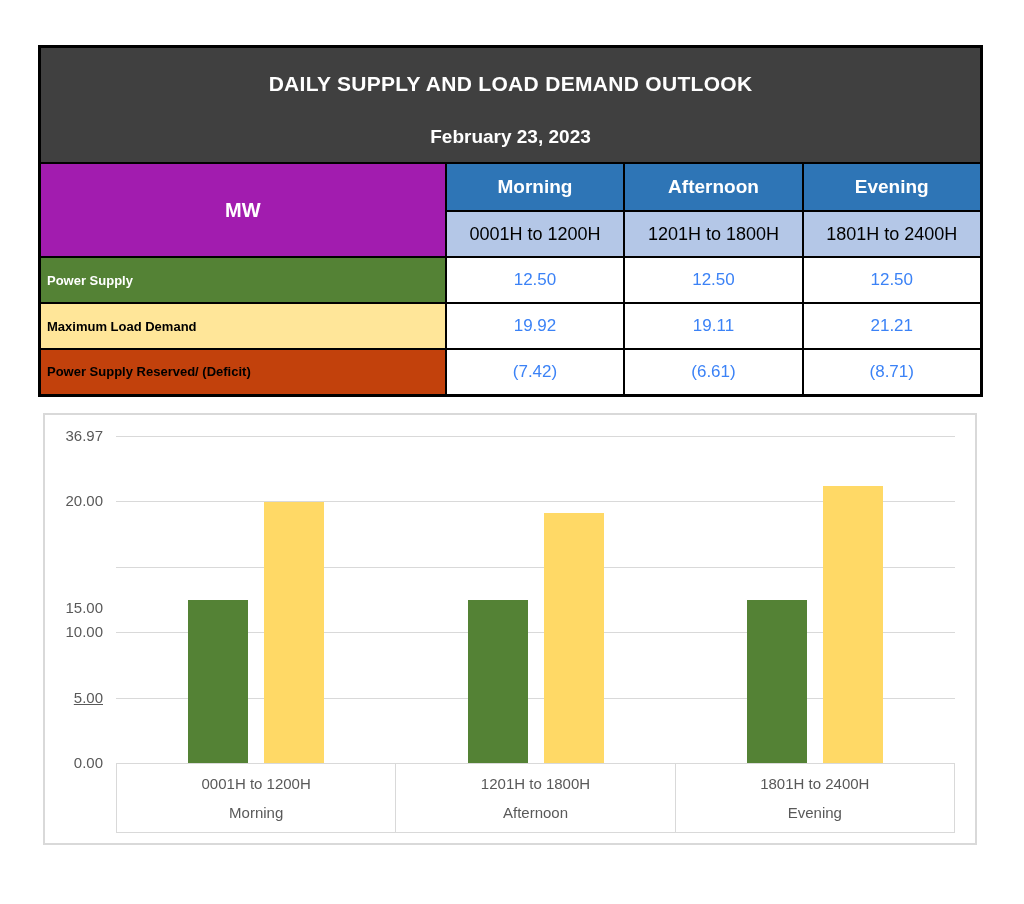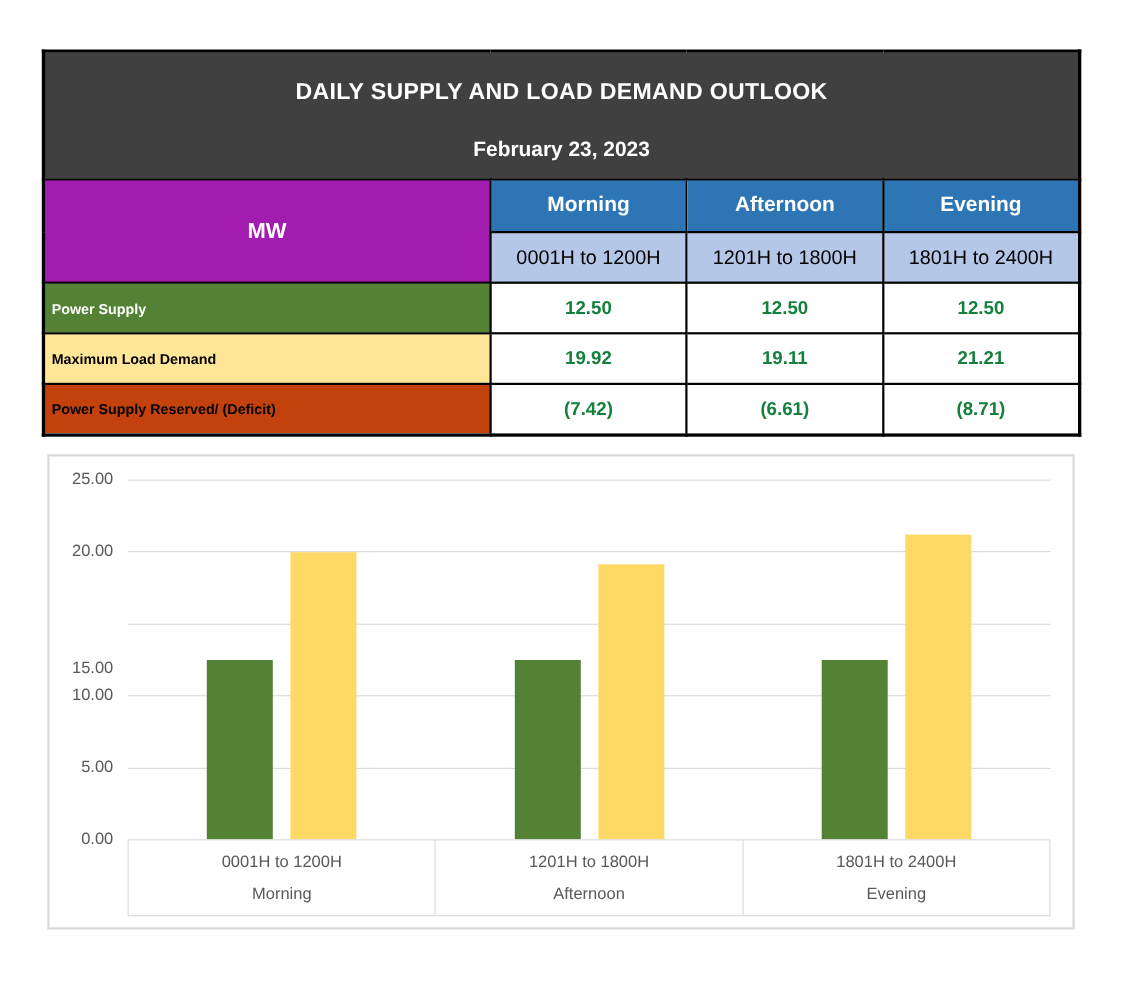--- a/index.html
+++ b/index.html
@@ -70,23 +70,22 @@
     padding-left: 6px;
     font-size: 13px;
     font-weight: bold;
     height: 46px;
   }
   .row-supply  { background: #548235; color: #ffffff; }
   .row-demand  { background: #FFE699; color: #000000; }
   .row-reserve { background: #c2410c; color: #000000; }
   .value-cell {
     background: #ffffff;
-    color: #15803d;
+    color: #3b82f6;
     font-size: 17px;
-    font-weight: bold;
   }
 
   
   .chart-box {
     position: absolute;
     left: 43px;
     top: 413px;
     width: 934px;
     height: 432px;
     background: #ffffff;
@@ -170,29 +169,29 @@
       <td class="value-cell">(7.42)</td>
       <td class="value-cell">(6.61)</td>
       <td class="value-cell">(8.71)</td>
     </tr>
   </tbody>
     </table>
 
   <div class="chart-box">
       <div class="ytick" style="left: 6px; top: 339px;">0.00</div>
       <div class="gridline" style="left: 71px; width: 839px; top: 282.6px;"></div>
-      <div class="ytick" style="left: 6px; top: 273.6px;">5.00</div>
+      <div class="ytick" style="left: 6px; top: 273.6px; text-decoration: underline;">5.00</div>
       <div class="gridline" style="left: 71px; width: 839px; top: 217.2px;"></div>
       <div class="ytick" style="left: 6px; top: 208.2px;">10.00</div>
       <div class="gridline" style="left: 71px; width: 839px; top: 151.8px;"></div>
       <div class="ytick" style="left: 6px; top: 136px; margin-top: 48px;">15.00</div>
       <div class="gridline" style="left: 71px; width: 839px; top: 86.4px;"></div>
       <div class="ytick" style="left: 6px; top: 77.4px;">20.00</div>
       <div class="gridline" style="left: 71px; width: 839px; top: 21px;"></div>
-      <div class="ytick" style="left: 6px; top: 12px;">25.00</div>
+      <div class="ytick" style="left: 6px; top: 12px;">36.97</div>
       <div class="bar" style="left: 142.833px; top: 184.5px; width: 60px; height: 163.5px; background: rgb(84, 130, 53);"></div>
       <div class="bar" style="left: 422.5px; top: 184.5px; width: 60px; height: 163.5px; background: rgb(84, 130, 53);"></div>
       <div class="bar" style="left: 702.167px; top: 184.5px; width: 60px; height: 163.5px; background: rgb(84, 130, 53);"></div>
       <div class="bar" style="left: 218.833px; top: 87.4464px; width: 60px; height: 260.554px; background: rgb(255, 217, 102);"></div>
       <div class="bar" style="left: 498.5px; top: 98.0412px; width: 60px; height: 249.959px; background: rgb(255, 217, 102);"></div>
       <div class="bar" style="left: 778.167px; top: 70.5732px; width: 60px; height: 277.427px; background: rgb(255, 217, 102);"></div>
       <div class="xbox" style="left: 71px; top: 348px; width: 839px; height: 70px;">
         <div class="xcell">
           <div>0001H to 1200H</div>
           <div>Morning</div>

